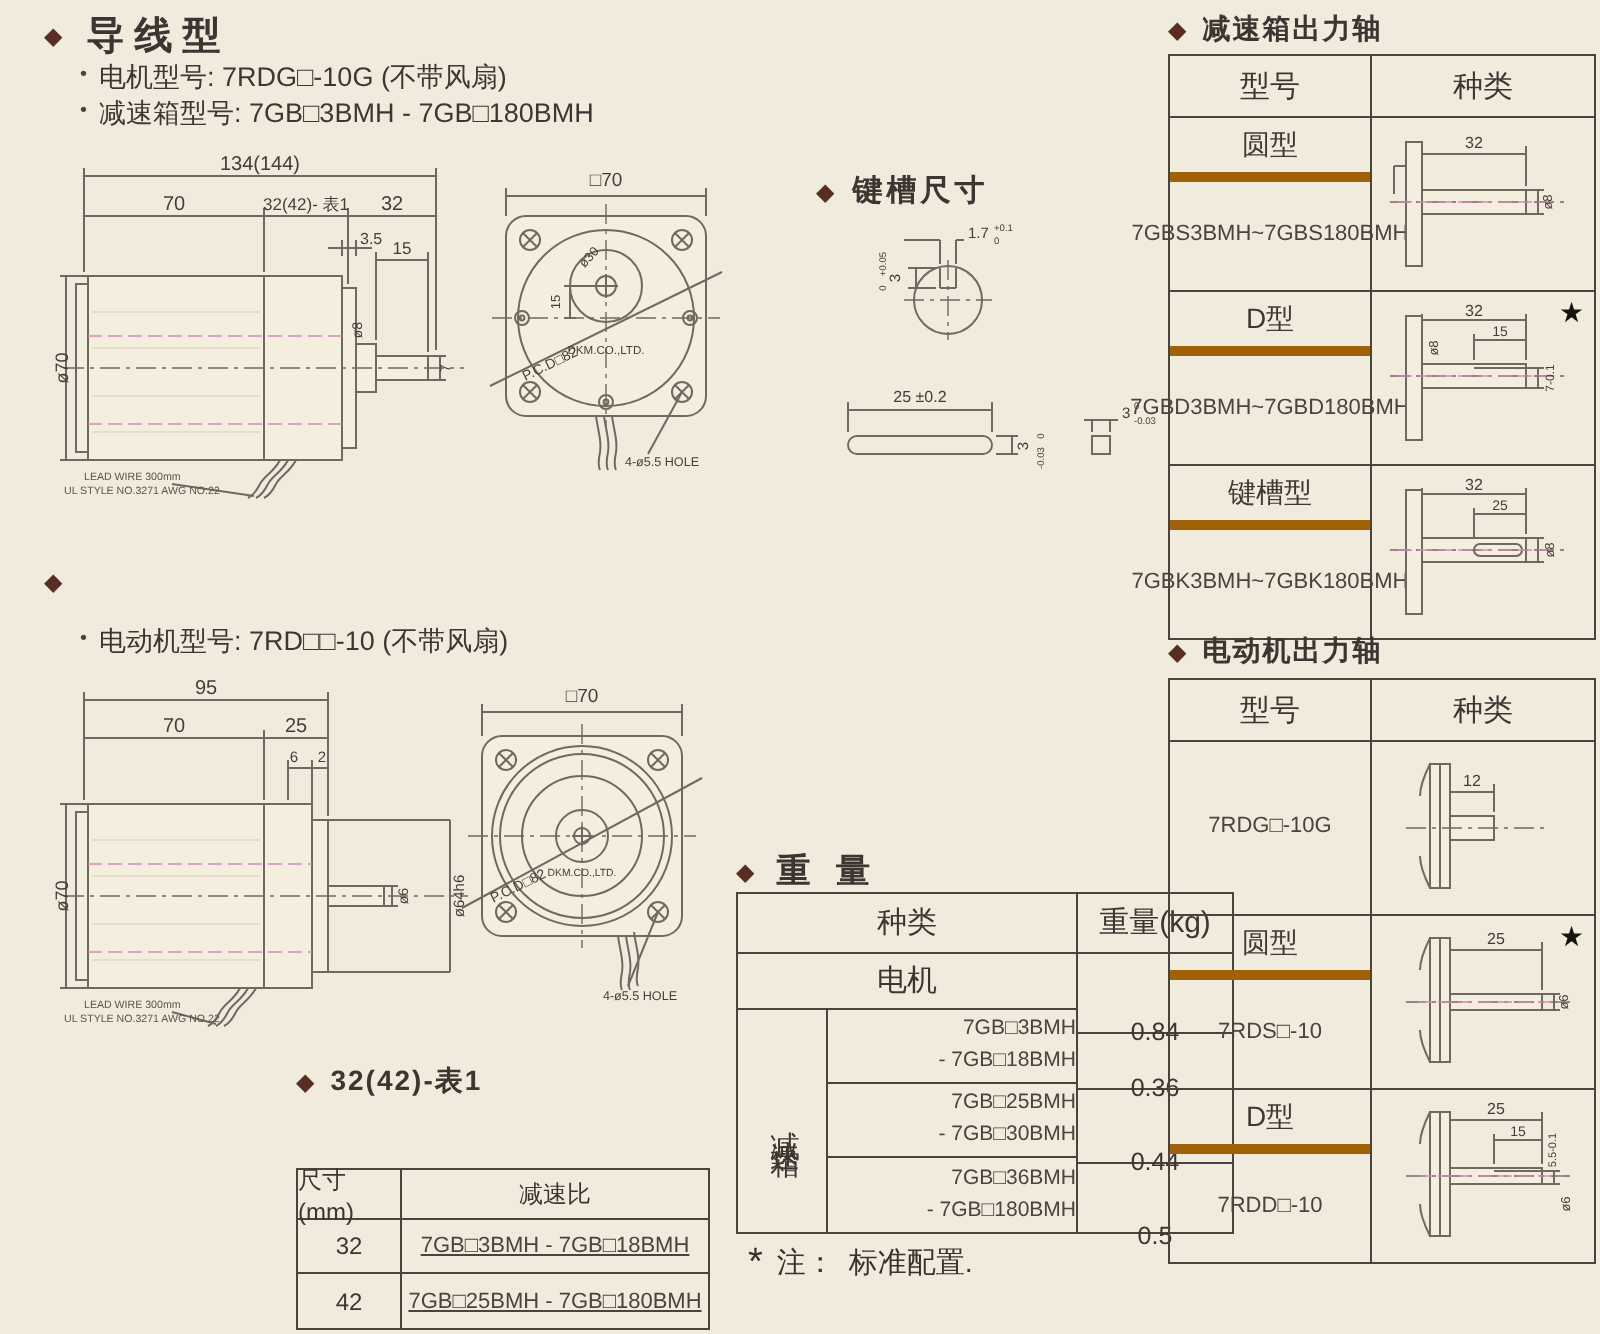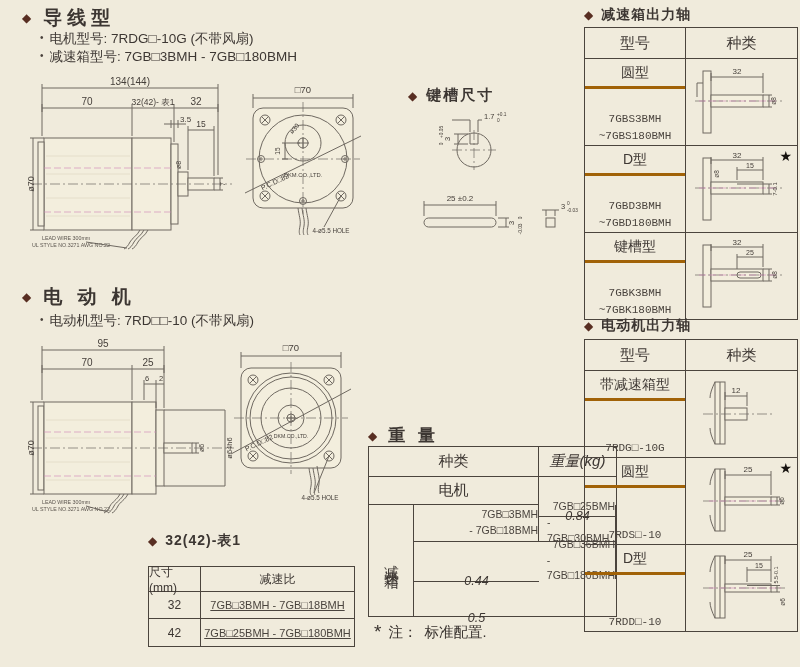--- a/index.html
+++ b/index.html
@@ -26,29 +26,29 @@
   line.st{stroke:#e1d9c6;stroke-width:0.8;}
   .gray{fill:#5b554e;}
   
   .rt{position:absolute;border:1.6px solid #4b443d;background:transparent;}
   .rt .hd{display:flex;height:30px;font-size:15px;border-bottom:1.3px solid #4b443d;color:#3c3632;}
   .rt .hc1{width:100px;border-right:1.2px solid #4b443d;display:flex;align-items:center;justify-content:center;}
   .rt .hc2{flex:1;display:flex;align-items:center;justify-content:center;}
   .grp{display:flex;border-bottom:1.3px solid #4b443d;height:86px;}
   .grp.last{border-bottom:none;}
   .gl{width:100px;border-right:1.2px solid #4b443d;display:flex;flex-direction:column;}
-  .gt{height:27px;border-bottom:3px solid #a16207;display:flex;align-items:center;justify-content:center;font-size:14px;}
-  .gm{flex:1;display:flex;flex-direction:column;align-items:center;justify-content:flex-end;font-size:11px;line-height:1.55;color:#4a443e;font-family:Liberation Mono, monospace;}
+  .gt{height:27px;border-bottom:5px solid #a16207;display:flex;align-items:center;justify-content:center;font-size:14px;}
+  .gm{flex:1;display:flex;flex-direction:row;align-items:center;justify-content:center;font-size:11px;line-height:1.55;color:#4a443e;}
   .gr{flex:1;position:relative;display:flex;align-items:center;justify-content:center;}
   .star{position:absolute;top:2px;right:5px;font-size:14px;color:#17130f;}
   
   .wt{position:absolute;display:grid;grid-template-columns:45px 125px 77px;grid-template-rows:30px 28px 37px 37px 37px;
       border:1.6px solid #4b443d;font-size:13px;color:#3c3632;}
   .wt>div{border-right:1.2px solid #4b443d;border-bottom:1.2px solid #4b443d;display:flex;align-items:center;justify-content:center;}
-  .wt>div.ec{border-right:none;font-style:italic;}
+  .wt>div.ec{border-right:none;}
   .wt>div.er{border-bottom:none;}
   .wt .h{font-size:15px;}
   .wt .v{font-size:12.5px;margin-top:39px;}
   .wt .span2{grid-column:1/3;}
   .wt .glab{grid-column:1;grid-row:3/6;writing-mode:vertical-rl;text-orientation:upright;font-size:15px;letter-spacing:5px;}
   .wt .rng{flex-direction:column;align-items:flex-end;justify-content:center;padding-left:8px;font-size:10.5px;line-height:1.5;color:#4a443e;}
   
   .t1{position:absolute;display:grid;grid-template-columns:52px 153px;grid-template-rows:25px 27px 27px;
       border:1.5px solid #4b443d;font-size:12px;color:#3c3632;}
   .t1>div{border-right:1.1px solid #4b443d;border-bottom:1.1px solid #4b443d;display:flex;align-items:center;justify-content:center;}
@@ -347,21 +347,20 @@
             <text class="tm" x="61" y="18" font-size="7">25</text>
             <text class="tm" x="88" y="38" font-size="6.5" transform="rotate(-90 88 38)">ø8</text>
           </g>
         </svg>
       </div>
     </div>
   </div>
 
   <div class="ttl big" style="left:22px;top:284px">
     <span class="dm">◆</span>
-    <span>电 动 机</span>
   </div>
   <div class="bl" style="left:40px;top:312px">
     <span class="d">•</span>
     <span>电动机型号: 7RD□□-10 (不带风扇)</span>
   </div>
 
   <svg class="draw" style="left:28px;top:336px" width="212" height="180" viewBox="0 0 212 180">
     <g class="s">
       <rect class="fb" x="10" y="70" width="6" height="84"></rect>
       <rect class="fb" x="16" y="66" width="88" height="92"></rect>
@@ -466,57 +465,57 @@
   <div class="wt" style="left:368px;top:446px">
     <div class="h span2">种类</div>
     <div class="h ec">重量(kg)</div>
     <div class="h span2">电机</div>
     <div class="v ec">0.84</div>
     <div class="glab er">减速箱</div>
     <div class="rng">
       <div>7GB□3BMH</div>
       <div>- 7GB□18BMH</div>
     </div>
+    <div class="v ec">0.36</div>
     <div class="rng">
       <div>7GB□25BMH</div>
       <div>- 7GB□30BMH</div>
     </div>
     <div class="v ec">0.44</div>
     <div class="rng er">
       <div>7GB□36BMH</div>
       <div>- 7GB□180BMH</div>
     </div>
     <div class="v ec er">0.5</div>
   </div>
 
   <div class="ttl sm" style="left:148px;top:532px">
     <span class="dm">◆</span>
     <span>32(42)-表1</span>
   </div>
-  <div class="t1" style="left:148px;top:566px">
+  <div class="t1" style="left:148px;top:584px">
     <div>尺寸(mm)</div>
     <div class="ec">减速比</div>
     <div>32</div>
     <div class="ec rat">7GB□3BMH - 7GB□18BMH</div>
     <div class="er">42</div>
     <div class="ec er rat">7GB□25BMH - 7GB□180BMH</div>
   </div>
 
   <div class="ttl sm" style="left:584px;top:317px">
     <span class="dm">◆</span>
     <span>电动机出力轴</span>
   </div>
   <div class="rt" style="left:584px;top:339px;width:212px">
     <div class="hd">
       <div class="hc1">型号</div>
       <div class="hc2">种类</div>
     </div>
     <div class="grp">
       <div class="gl">
-        <div class="gt">带减速箱型</div>
         <div class="gm">
             <div>7RDG□-10G</div>
           </div>
       </div>
       <div class="gr">
         <span class="star"></span>
         <svg width="105" height="80" viewBox="0 0 105 80">
           <g class="s">
               <rect class="fb" x="26" y="8" width="10" height="62"></rect>
               <line x1="31" y1="8" x2="31" y2="70"></line>

